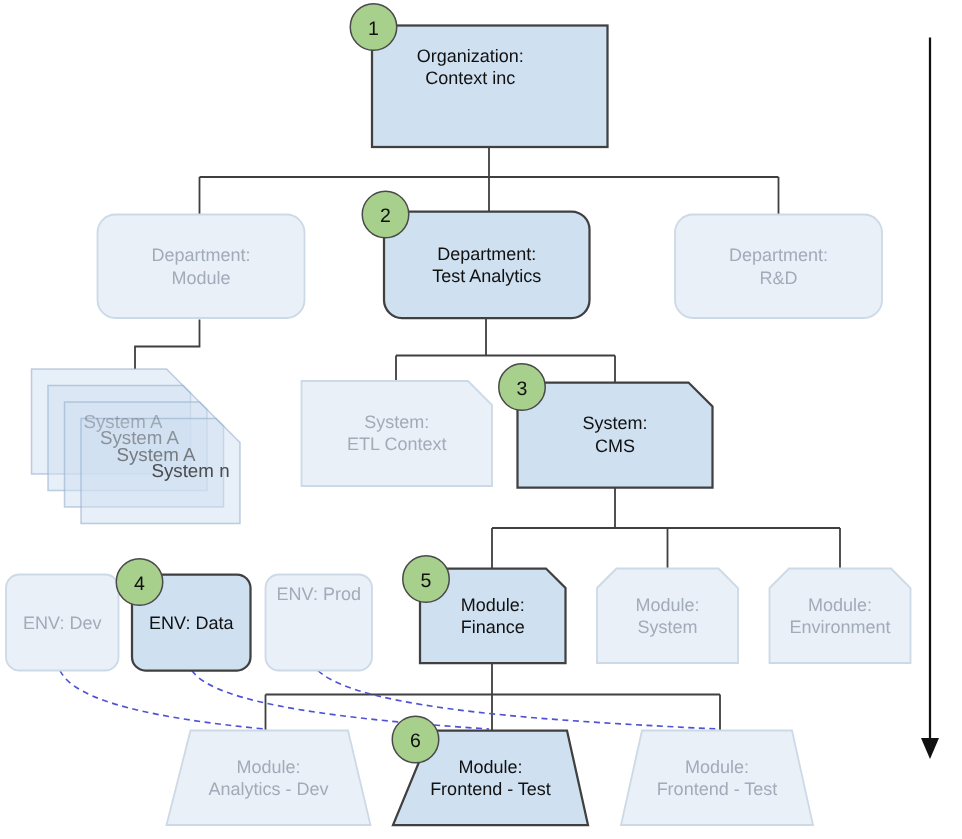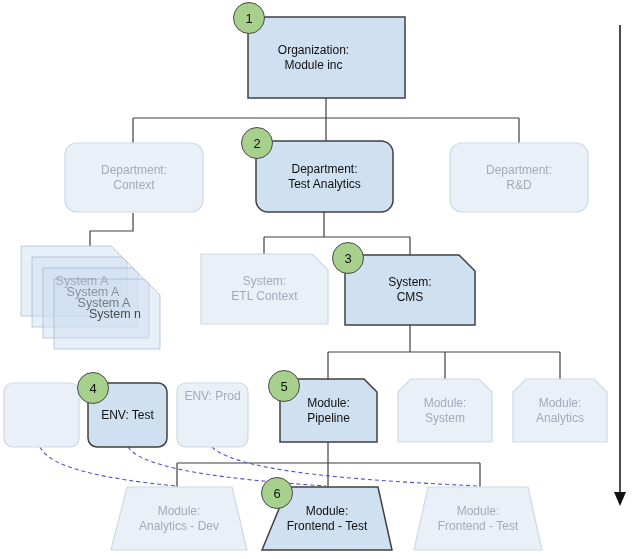--- a/index.html
+++ b/index.html
@@ -16,21 +16,21 @@
   .timeline{stroke:var(--arrow);stroke-width:1.5;}
   .timeline-head{fill:var(--arrow);}
 
   
   .label{position:absolute;z-index:2;display:flex;flex-direction:column;align-items:center;
          justify-content:center;text-align:center;font-size:12px;line-height:15px;
          color:var(--active-text);pointer-events:none;}
   .label.muted{color:var(--faded-text);}
   .stack-label{position:absolute;z-index:2;display:flex;align-items:center;justify-content:center;
          text-align:center;font-size:12.5px;color:#444;pointer-events:none;}
-  .op35{opacity:.35;} .op50{opacity:.5;} .op65{opacity:.65;} .op92{opacity:.95;}
+  .op35{opacity:.35;} .op50{opacity:.5;} .op65{opacity:.65;} .op92{opacity:.95;padding-left:12px;}
 
   .badge{position:absolute;z-index:3;width:32px;height:32px;border-radius:50%;
          background:var(--badge-fill);border:1.5px solid var(--badge-border);
          box-sizing:border-box;display:flex;align-items:center;justify-content:center;
          font-size:13px;color:#111;}
 
   .context{position:absolute;left:18px;top:6px;z-index:2;font-size:12.5px;line-height:14.5px;color:#111;}
   .context div{white-space:nowrap;}
 </style>
 </head>
@@ -73,28 +73,28 @@
     <path class="node-active" d="M280,392 L293,379 H364 L377,392 V442 H280 Z"></path>
     <path class="node-faded" d="M398,392 L411,379 H479 L492,392 V442 H398 Z"></path>
     <path class="node-faded" d="M513,392 L526,379 H594 L607,392 V442 H513 Z"></path>
 
     <path class="node-faded" d="M127,487 H232 L247,550 H111 Z"></path>
     <path class="node-active" d="M288,487 H378 L392,550 H262 Z"></path>
     <path class="node-faded" d="M428,487 H528 L542,550 H414 Z"></path>
   </svg>
 
 
-  <div class="label" style="left:248px;top:17px;width:131px;height:81px">
+  <div class="label" style="left:248px;top:4px;width:131px;height:81px">
     <span>Organization:</span>
-    <span>Module inc</span>
+    <span>Context inc</span>
   </div>
 
   <div class="label muted" style="left:65px;top:143px;width:138px;height:69px">
     <span>Department:</span>
-    <span>Context</span>
+    <span>Module</span>
   </div>
   <div class="label" style="left:256px;top:141px;width:137px;height:71px">
     <span>Department:</span>
     <span>Test Analytics</span>
   </div>
   <div class="label muted" style="left:450px;top:143px;width:138px;height:69px">
     <span>Department:</span>
     <span>R&amp;D</span>
   </div>
 
@@ -113,38 +113,41 @@
 
   <div class="label muted" style="left:201px;top:254px;width:127px;height:70px">
     <span>System:</span>
     <span>ETL Context</span>
   </div>
   <div class="label" style="left:345px;top:255px;width:130px;height:70px">
     <span>System:</span>
     <span>CMS</span>
   </div>
 
+  <div class="label muted" style="left:4px;top:383px;width:75px;height:64px">
+    <span>ENV: Dev</span>
+  </div>
   <div class="label" style="left:88px;top:383px;width:79px;height:64px">
-    <span>ENV: Test</span>
+    <span>ENV: Data</span>
   </div>
   <div class="label muted" style="left:177px;top:364px;width:71px;height:64px">
     <span>ENV: Prod</span>
   </div>
 
   <div class="label" style="left:280px;top:379px;width:97px;height:63px">
     <span>Module:</span>
-    <span>Pipeline</span>
+    <span>Finance</span>
   </div>
   <div class="label muted" style="left:398px;top:379px;width:94px;height:63px">
     <span>Module:</span>
     <span>System</span>
   </div>
   <div class="label muted" style="left:513px;top:379px;width:94px;height:63px">
     <span>Module:</span>
-    <span>Analytics</span>
+    <span>Environment</span>
   </div>
 
   <div class="label muted" style="left:111px;top:487px;width:136px;height:63px">
     <span>Module:</span>
     <span>Analytics - Dev</span>
   </div>
   <div class="label" style="left:262px;top:487px;width:130px;height:63px">
     <span>Module:</span>
     <span>Frontend - Test</span>
   </div>

